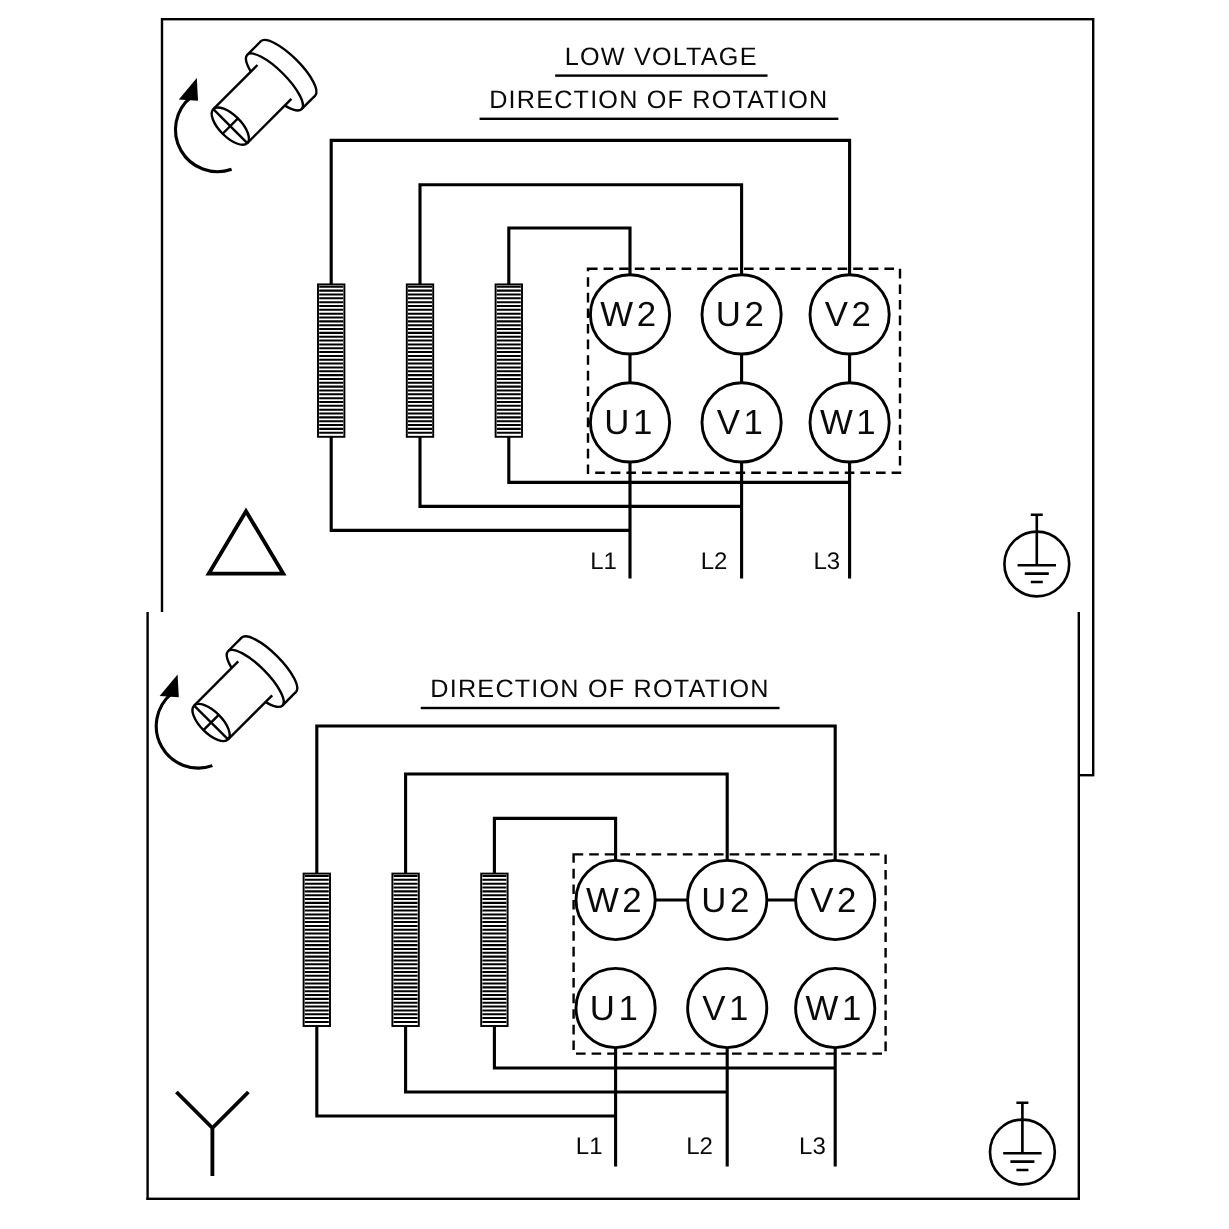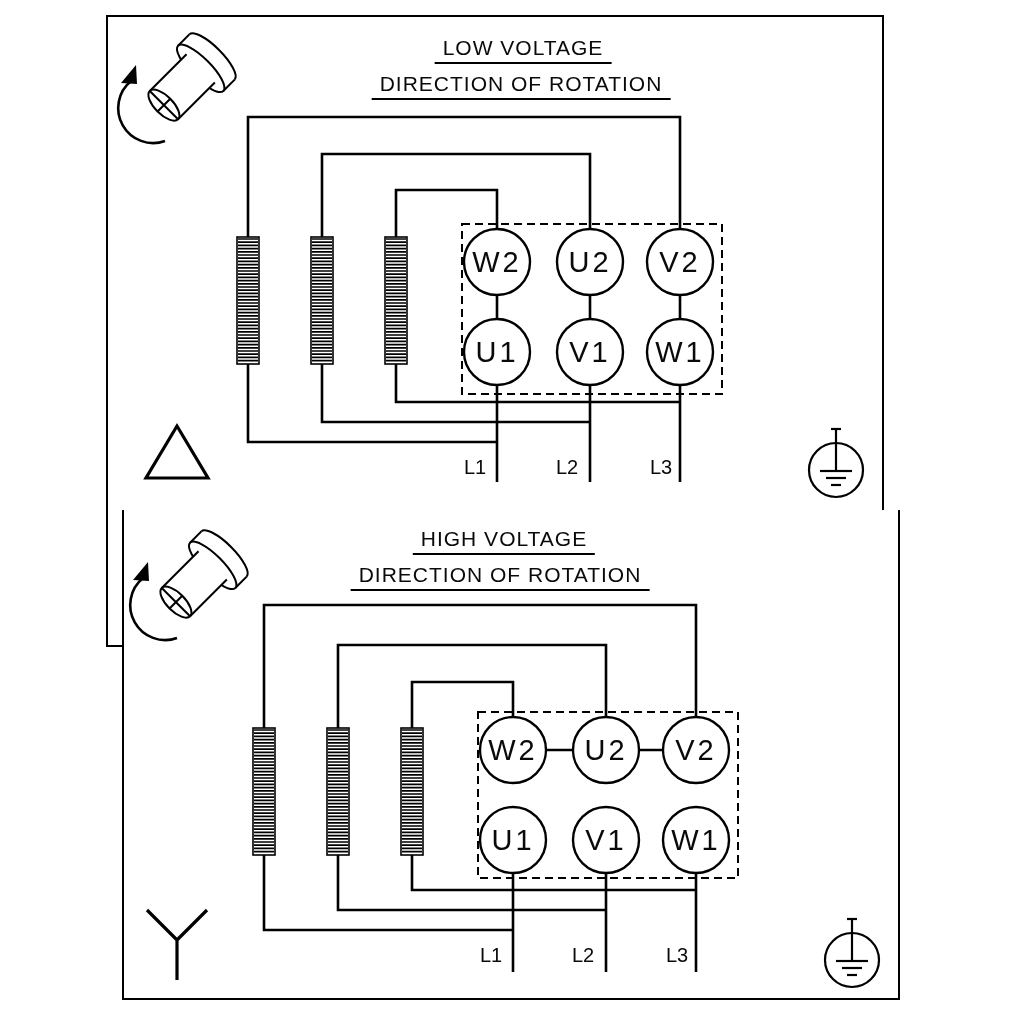--- a/index.html
+++ b/index.html
@@ -1,21 +1,21 @@
 <!DOCTYPE html>
 <html><head>
 <meta charset="utf-8">
 <style>
   html,body { margin:0; padding:0; background:#ffffff; }
   .page {
     position:relative; width:1024px; height:1024px; background:#ffffff;
     font-family:"Liberation Sans", sans-serif; color:#000;
   }
   .panel { position:absolute; background:#ffffff; border:2.5px solid #000; box-sizing:border-box; }
-  #panel-low  { left:106px; top:15px;  width:778px; height:632px; }
+  #panel-low  { left:134px; top:15px;  width:778px; height:632px; }
   #panel-high { left:122px; top:510px; width:778px; height:490px; border-top:none; }
   .panel svg { position:absolute; left:0; top:0; }
 
   .title-block { position:absolute; transform:translateX(-50%); text-align:center; z-index:2; }
   .title-text {
     display:inline-block; border-bottom:2px solid #000; padding:0 8px 2px;
     font-size:21px; letter-spacing:1px; white-space:nowrap; color:#0a0a0a;
   }
 
   .wire   { stroke:#000; stroke-width:2.6; fill:none; stroke-linecap:butt; stroke-linejoin:miter; }
@@ -123,23 +123,20 @@
         <circle r="27" class="sym"></circle>
         <line x1="-16" y1="1" x2="16" y2="1" class="sym"></line>
         <line x1="-10" y1="8" x2="10" y2="8" class="sym"></line>
         <line x1="-5" y1="15" x2="5" y2="15" class="sym"></line>
       </g>
     </svg>
   </div>
 
   <div class="panel" id="panel-high">
 
-    <div class="title-block" style="left:380px; top:17px;">
-      <span class="title-text">HIGH VOLTAGE</span>
-    </div>
     <div class="title-block" style="left:376px; top:53px;">
       <span class="title-text">DIRECTION OF ROTATION</span>
     </div>
 
     <svg width="773" height="487" viewBox="0 0 773 487">
 
       <g>
         <path class="wire" d="M53,128 A35,35 0 0 1 19,68"></path>
         <polygon points="24,52 9,70 25,71" fill="#000"></polygon>
         <g transform="translate(100,44) rotate(135)">

